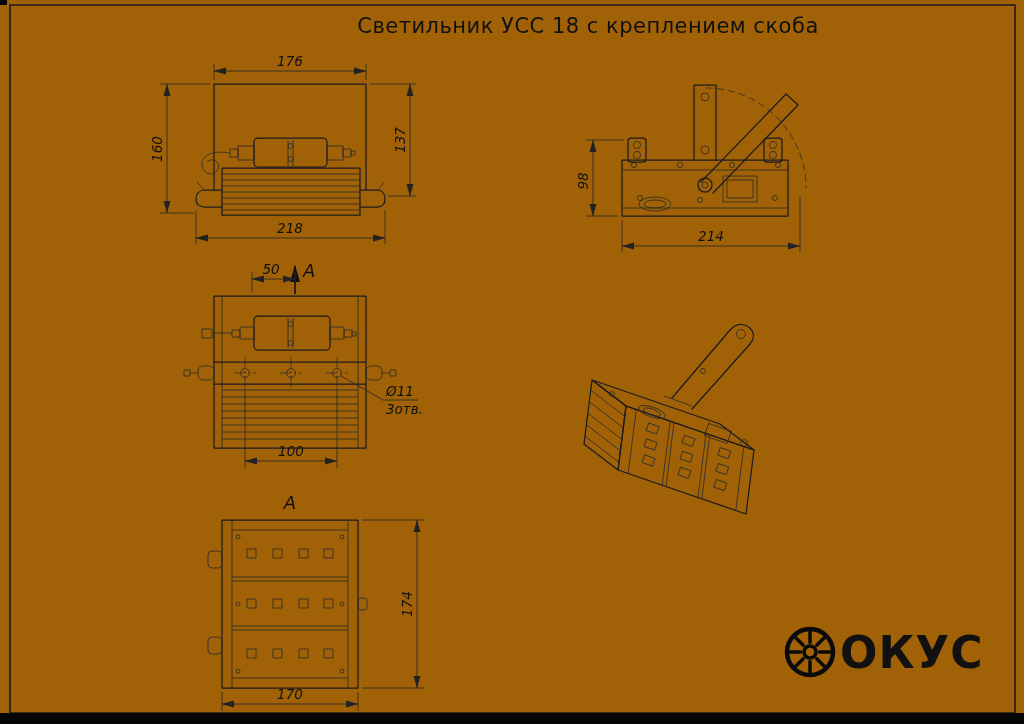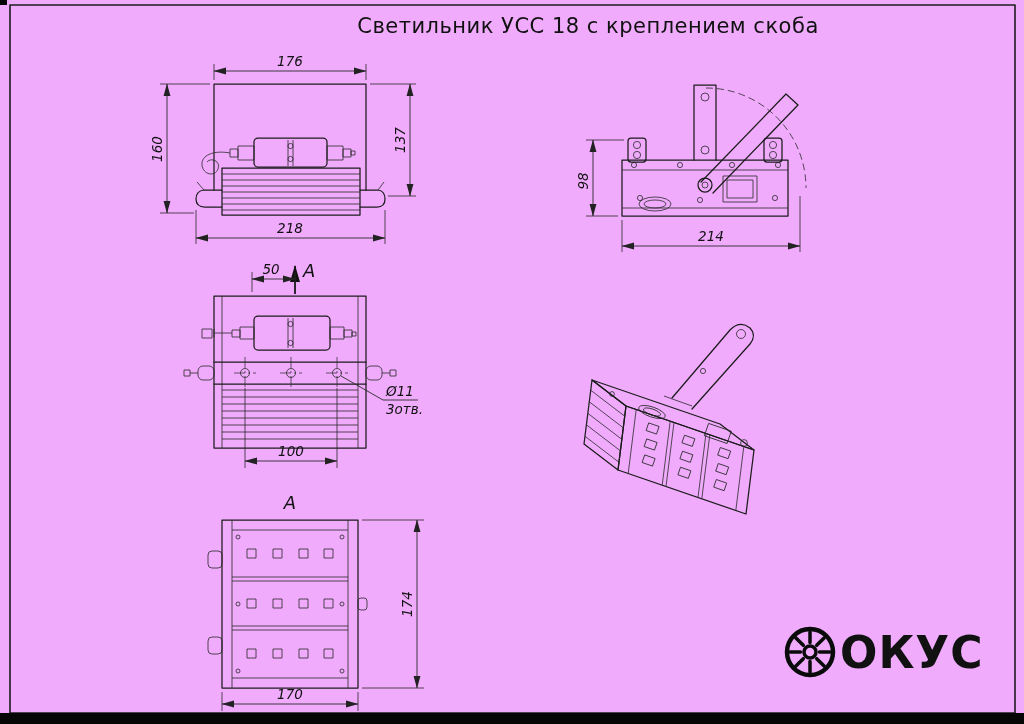--- a/index.html
+++ b/index.html
@@ -1,16 +1,16 @@
 <!DOCTYPE html>
 <html><head>
 <meta charset="utf-8">
 <style>
   html,body{margin:0;padding:0;background:#d8d8d4;}
-  .page{position:relative;width:1024px;height:724px;background:#f0abfc;overflow:hidden;}
+  .page{position:relative;width:1024px;height:724px;background:#a16207;overflow:hidden;}
   svg{display:block}
   .ln{fill:none;stroke:#1c1c1c;stroke-width:1.25;stroke-linejoin:round;stroke-linecap:round}
   .tn{fill:none;stroke:#2a2a2a;stroke-width:0.8;stroke-linejoin:round}
   .dimln{fill:none;stroke:#2a2a2a;stroke-width:0.9}
   .dash{stroke-dasharray:7 4}
   .cl{fill:none;stroke:#2a2a2a;stroke-width:0.7;stroke-dasharray:11 3 2 3}
   text{fill:#111}
   .dim{font:italic 13.5px "DejaVu Sans",sans-serif}
   .big{font:italic 18px "DejaVu Sans",sans-serif}
   .title{font:21px "DejaVu Sans",sans-serif;letter-spacing:.5px}

